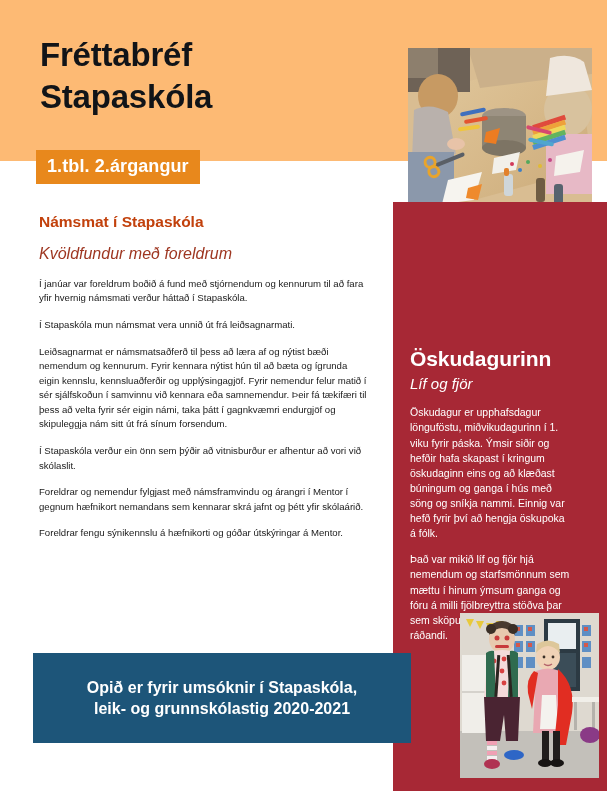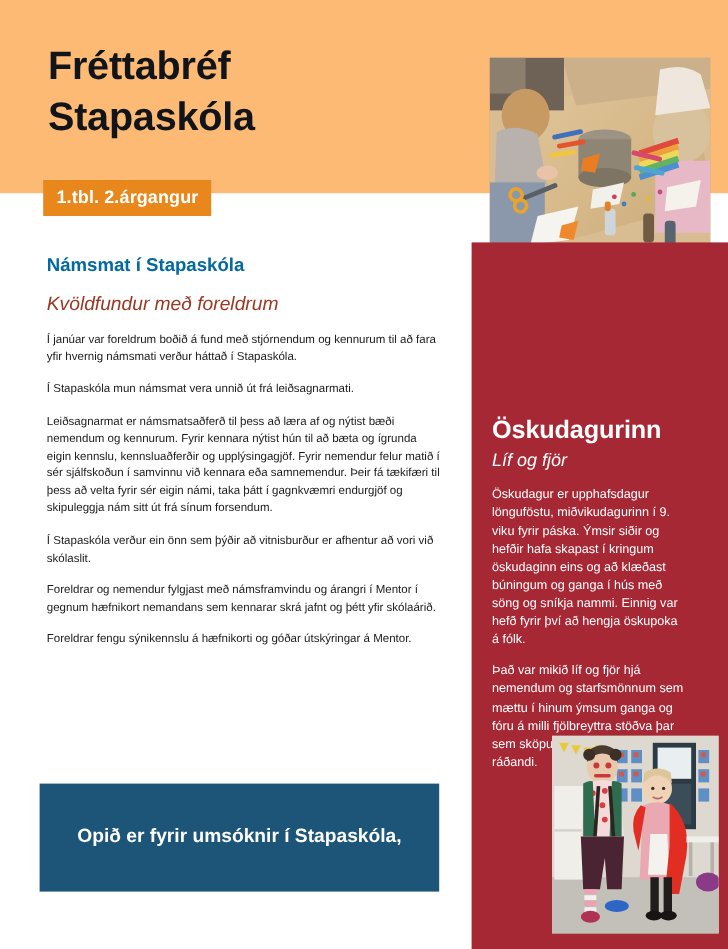--- a/index.html
+++ b/index.html
@@ -44,21 +44,21 @@
   }
   .masthead-title .line2 { display: block; }
 
   
   .issue-badge {
     position: absolute;
     left: 36px; top: 150px;
     padding: 6px 11px 7px 11px;
     background: #e8881c;
     color: #ffffff;
-    font-size: 15px;
+    font-size: 18px;
     font-weight: bold;
     letter-spacing: 0.1px;
     white-space: nowrap;
   }
 
   
   .photo-top {
     position: absolute;
     left: 408px; top: 48px;
     width: 184px; height: 159px;
@@ -109,21 +109,21 @@
     margin: 0 0 11px 0;
   }
 
   
   .article {
     position: absolute;
     left: 39px; top: 213px;
     width: 330px;
   }
   .article-heading {
-    color: #0369a1;
+    color: #c2410c;
     font-size: 15.5px;
     font-weight: bold;
     line-height: 1.2;
     margin: 0 0 12px 0;
   }
   .article-subheading {
     color: #9e3621;
     font-size: 16px;
     font-style: italic;
     font-weight: normal;
@@ -135,21 +135,21 @@
     font-size: 9.6px;
     line-height: 1.52;
     margin: 0 0 12px 0;
   }
   .article-body p:last-child { margin-bottom: 0; }
 
   
   .cta-banner {
     position: absolute;
     left: 33px; top: 653px;
-    width: 333px; height: 90px;
+    width: 378px; height: 90px;
     background: #1d5579;
     display: flex;
     align-items: center;
     justify-content: center;
   }
   .cta-text {
     color: #ffffff;
     font-size: 16px;
     font-weight: bold;
     line-height: 1.32;
@@ -253,21 +253,21 @@
       <p>Foreldrar og nemendur fylgjast með námsframvindu og árangri í Mentor í gegnum hæfnikort nemandans sem kennarar skrá jafnt og þétt yfir skólaárið.</p>
       <p>Foreldrar fengu sýnikennslu á hæfnikorti og góðar útskýringar á Mentor.</p>
     </div>
   </div>
 
   <div class="red-column">
     <div class="red-inner">
       <h2 class="red-title">Öskudagurinn</h2>
       <h3 class="red-subtitle">Líf og fjör</h3>
       <div class="red-body">
-        <p>Öskudagur er upphafsdagur lönguföstu, miðvikudagurinn í 9. viku fyrir páska. Ýmsir siðir og hefðir hafa skapast í kringum öskudaginn eins og að klæðast búningum og ganga í hús með söng og sníkja nammi. Einnig var hefð fyrir því að hengja öskupoka á fólk.</p>
+        <p>Öskudagur er upphafsdagur lönguföstu, miðvikudagurinn í 1. viku fyrir páska. Ýmsir siðir og hefðir hafa skapast í kringum öskudaginn eins og að klæðast búningum og ganga í hús með söng og sníkja nammi. Einnig var hefð fyrir því að hengja öskupoka á fólk.</p>
         <p>Það var mikið líf og fjör hjá nemendum og starfsmönnum sem mættu í hinum ýmsum ganga og fóru á milli fjölbreyttra stöðva þar sem sköpun og gleði var alls ráðandi.</p>
       </div>
     </div>
   </div>
 
   <div class="photo-bottom">
     <svg width="139" height="165" viewBox="0 0 139 165" aria-hidden="true">
 
       <rect width="139" height="165" fill="#ded9d0"></rect>
       <rect x="0" y="118" width="139" height="47" fill="#c3c0ba"></rect>
@@ -366,16 +366,17 @@
       <rect x="114" y="89" width="3" height="28" fill="#b5b2ac"></rect>
       <rect x="132" y="89" width="3" height="28" fill="#b5b2ac"></rect>
 
       <ellipse cx="130" cy="122" rx="10" ry="8" fill="#8a3a86"></ellipse>
     </svg>
   </div>
 
   <div class="cta-banner">
     <div class="cta-text">
       <span>Opið er fyrir umsóknir í Stapaskóla,</span>
+      <span class="line2">leik- og grunnskólastig 2020-2021</span>
     </div>
   </div>
 
 </div>
 
 </body></html>

